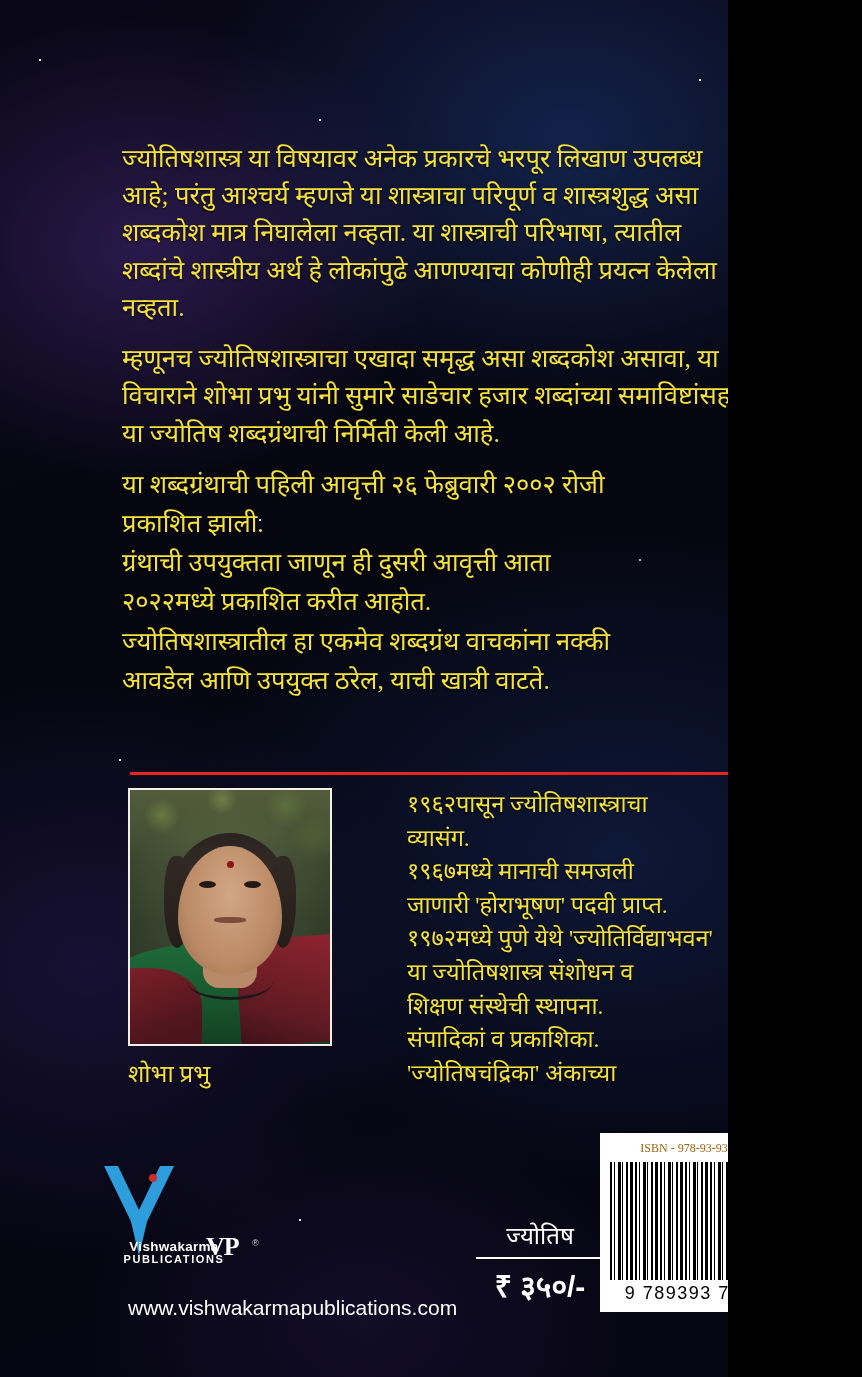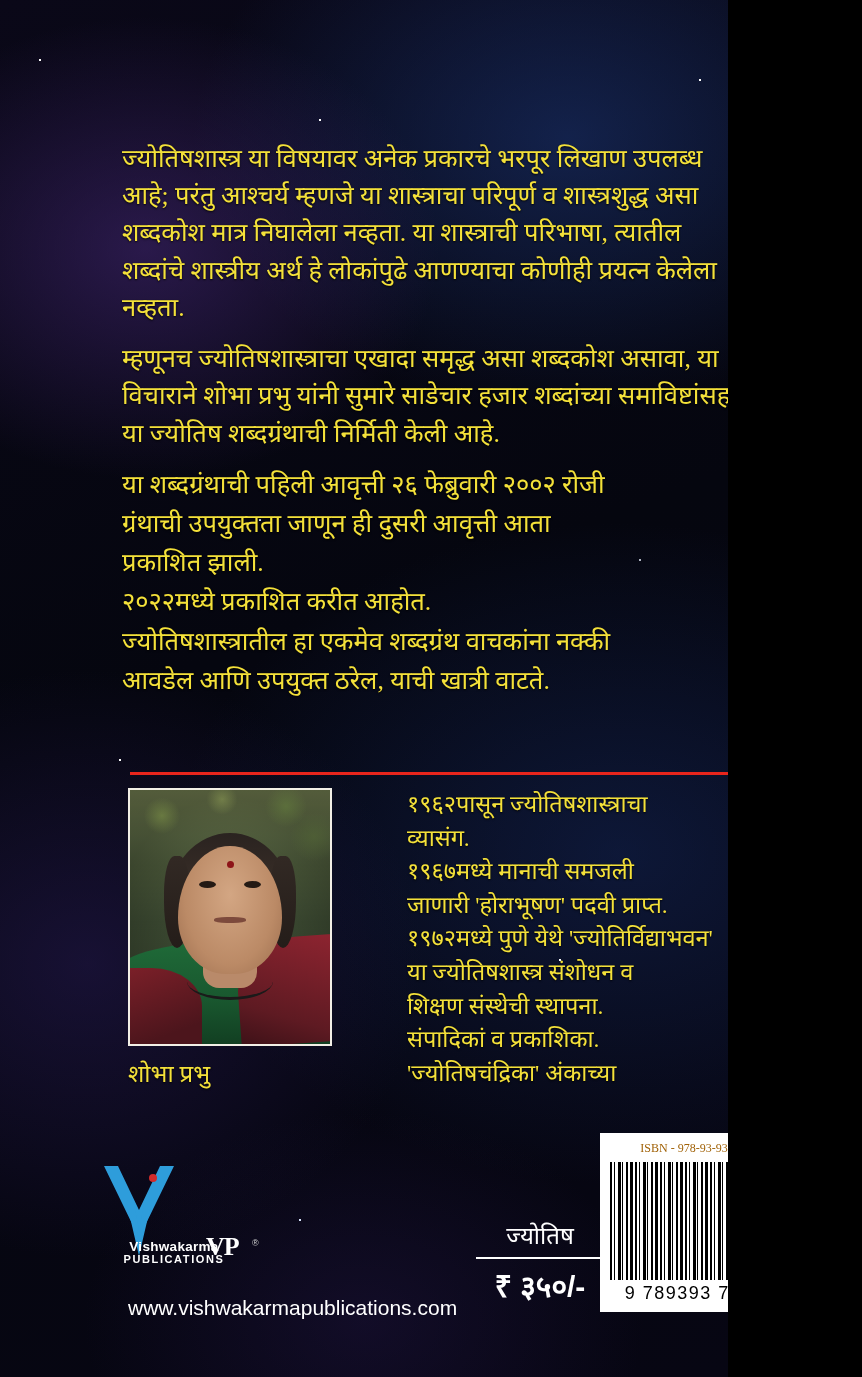--- a/index.html
+++ b/index.html
@@ -421,22 +421,22 @@
   <div class="stars"></div>
   <div class="stars2"></div>
   <div class="stars3"></div>
 
   <div class="content">
 
     <div class="blurb">
       <p>ज्योतिषशास्त्र या विषयावर अनेक प्रकारचे भरपूर लिखाण उपलब्ध आहे; परंतु आश्चर्य म्हणजे या शास्त्राचा परिपूर्ण व शास्त्रशुद्ध असा शब्दकोश मात्र निघालेला नव्हता. या शास्त्राची परिभाषा, त्यातील शब्दांचे शास्त्रीय अर्थ हे लोकांपुढे आणण्याचा कोणीही प्रयत्न केलेला नव्हता.</p>
       <p>म्हणूनच ज्योतिषशास्त्राचा एखादा समृद्ध असा शब्दकोश असावा, या विचाराने शोभा प्रभु यांनी सुमारे साडेचार हजार शब्दांच्या समाविष्टांसह या ज्योतिष शब्दग्रंथाची निर्मिती केली आहे.</p>
       <p class="tight">या शब्दग्रंथाची पहिली आवृत्ती २६ फेब्रुवारी २००२ रोजी</p>
+      <p class="tight">प्रकाशित झाली.</p>
       <p class="tight">ग्रंथाची उपयुक्तता जाणून ही दुसरी आवृत्ती आता</p>
-      <p class="tight">प्रकाशित झाली.</p>
       <p class="tight">२०२२मध्ये प्रकाशित करीत आहोत.</p>
       <p class="tight">ज्योतिषशास्त्रातील हा एकमेव शब्दग्रंथ वाचकांना नक्की</p>
       <p class="tight">आवडेल आणि उपयुक्त ठरेल, याची खात्री वाटते.</p>
     </div>
 
     <div class="divider"></div>
 
     <div class="author-photo-wrap">
       <div class="photo">
         <div class="body"></div>

